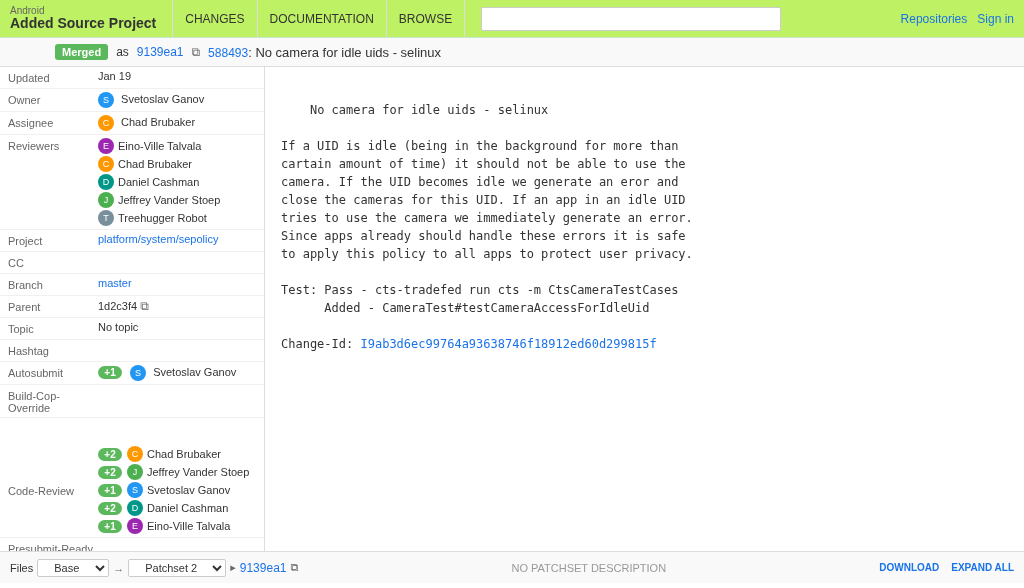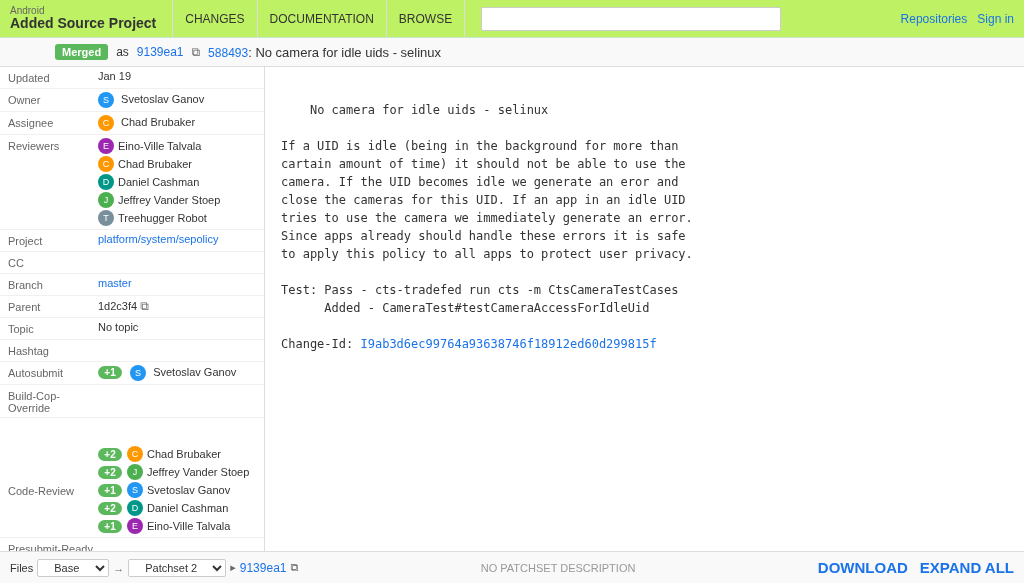--- a/index.html
+++ b/index.html
@@ -225,21 +225,21 @@
       color: #999;
       text-align: center;
     }
     #footer .footer-right {
       display: flex;
       gap: 12px;
     }
     #footer .footer-right a {
       text-decoration: none;
       color: #1a73e8;
-      font-size: 15px;
+      font-size: 10px;
       font-weight: bold;
     }
     .select-styled {
       border: 1px solid #ccc;
       border-radius: 2px;
       background: #fff;
       padding: 1px 12px;
       font-size: 11px;
       color: #333;
     }

